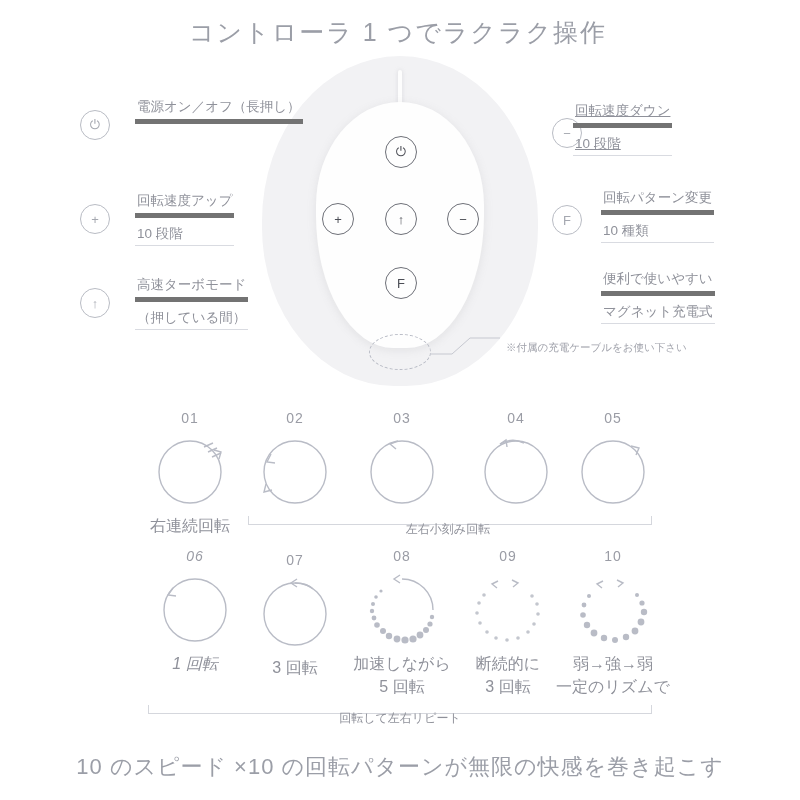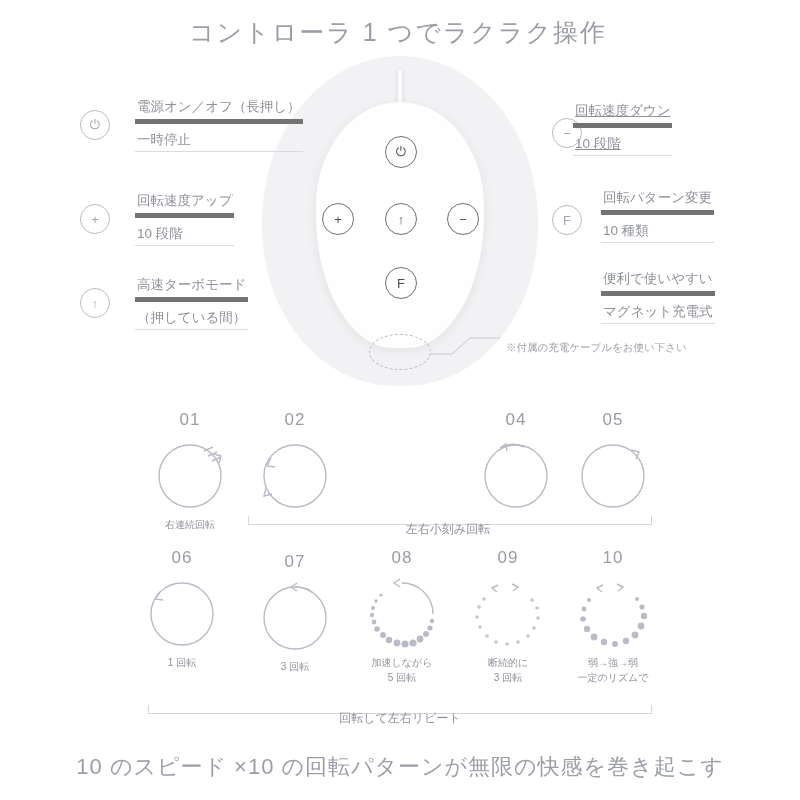--- a/index.html
+++ b/index.html
@@ -95,25 +95,25 @@
     color:#a5a8b0; font-size:13px;
   }
 
   
   .pat {
     position:absolute;
     width:120px;
     text-align:center;
   }
   .pat .num {
-    font-size:17px; color:#9a9ca5; margin-bottom:6px; letter-spacing:1px;
+    font-size:14px; color:#9a9ca5; margin-bottom:6px; letter-spacing:1px;
   }
   .pat .art { height:78px; position:relative; }
   .pat .cap {
-    font-size:10px; color:#8f919a; line-height:1.45; margin-top:4px;
+    font-size:16px; color:#8f919a; line-height:1.45; margin-top:4px;
   }
   .brace {
     position:absolute;
     border-left:1px solid #d5d7dd;
     border-right:1px solid #d5d7dd;
     border-bottom:1px solid #d5d7dd;
     height:8px;
   }
   .brace-label {
     position:absolute;
@@ -153,21 +153,20 @@
   <div class="charge-line">
     <svg width="70" height="20" viewBox="0 0 70 20">
       <path d="M0,18 L22,18 L40,2 L70,2" fill="none" stroke="#c6c8d0" stroke-width="1"></path>
     </svg>
   </div>
   <div class="note" style="left:506px; top:341px;">※付属の充電ケーブルをお使い下さい</div>
 
   <div class="icon-o" style="left:80px; top:110px;">⏻</div>
   <div class="label" style="left:135px; top:100px;">
     <div class="ln">電源オン／オフ（長押し）</div>
-    <div class="ln last">一時停止</div>
   </div>
 
   <div class="icon-o" style="left:80px; top:204px;">+</div>
   <div class="label" style="left:135px; top:194px;">
     <div class="ln">回転速度アップ</div>
     <div class="ln last">10 段階</div>
   </div>
 
   <div class="icon-o" style="left:80px; top:288px;">↑</div>
   <div class="label" style="left:135px; top:278px;">
@@ -209,20 +208,30 @@
     <div class="art">
       <svg width="120" height="78" viewBox="0 0 120 78">
         <circle cx="60" cy="40" r="31" fill="none" stroke="#b9bcc6" stroke-width="1.4"></circle>
         <path d="M36,22 l-4,8 8,1" fill="none" stroke="#b9bcc6" stroke-width="1.4"></path>
         <path d="M31,52 l-2,8 8,-2" fill="none" stroke="#b9bcc6" stroke-width="1.4"></path>
       </svg>
     </div>
     <div class="cap"></div>
   </div>
 
+  <div class="pat" style="left:342px; top:410px;">
+    <div class="num">03</div>
+    <div class="art">
+      <svg width="120" height="78" viewBox="0 0 120 78">
+        <circle cx="60" cy="40" r="31" fill="none" stroke="#b9bcc6" stroke-width="1.4"></circle>
+        <path d="M56,9 l-8,3 6,5" fill="none" stroke="#b9bcc6" stroke-width="1.4"></path>
+      </svg>
+    </div>
+    <div class="cap"></div>
+  </div>
 
   <div class="pat" style="left:456px; top:410px;">
     <div class="num">04</div>
     <div class="art">
       <svg width="120" height="78" viewBox="0 0 120 78">
         <circle cx="60" cy="40" r="31" fill="none" stroke="#b9bcc6" stroke-width="1.4"></circle>
         <path d="M44,12 q12,-7 24,-1" fill="none" stroke="#b9bcc6" stroke-width="1.4"></path>
         <path d="M44,12 l6,-4 1,7" fill="none" stroke="#b9bcc6" stroke-width="1.4"></path>
       </svg>
     </div>
@@ -236,21 +245,21 @@
         <circle cx="60" cy="40" r="31" fill="none" stroke="#b9bcc6" stroke-width="1.4"></circle>
         <path d="M78,14 l8,2 -3,7" fill="none" stroke="#b9bcc6" stroke-width="1.4"></path>
       </svg>
     </div>
     <div class="cap"></div>
   </div>
 
   <div class="brace" style="left:248px; top:516px; width:402px;"></div>
   <div class="brace-label" style="left:348px; top:521px; width:200px;text-align:center;">左右小刻み回転</div>
 
-  <div class="pat" style="left:122px; top:548px;">
+  <div class="pat" style="left:135px; top:548px;font-style:italic;">
     <div class="num">06</div>
     <div class="art">
       <svg width="120" height="78" viewBox="0 0 120 78">
         <circle cx="60" cy="40" r="31" fill="none" stroke="#b9bcc6" stroke-width="1.4"></circle>
         <path d="M38,18 l-5,7 8,1" fill="none" stroke="#b9bcc6" stroke-width="1.4"></path>
       </svg>
     </div>
     <div class="cap">1 回転</div>
   </div>
 

